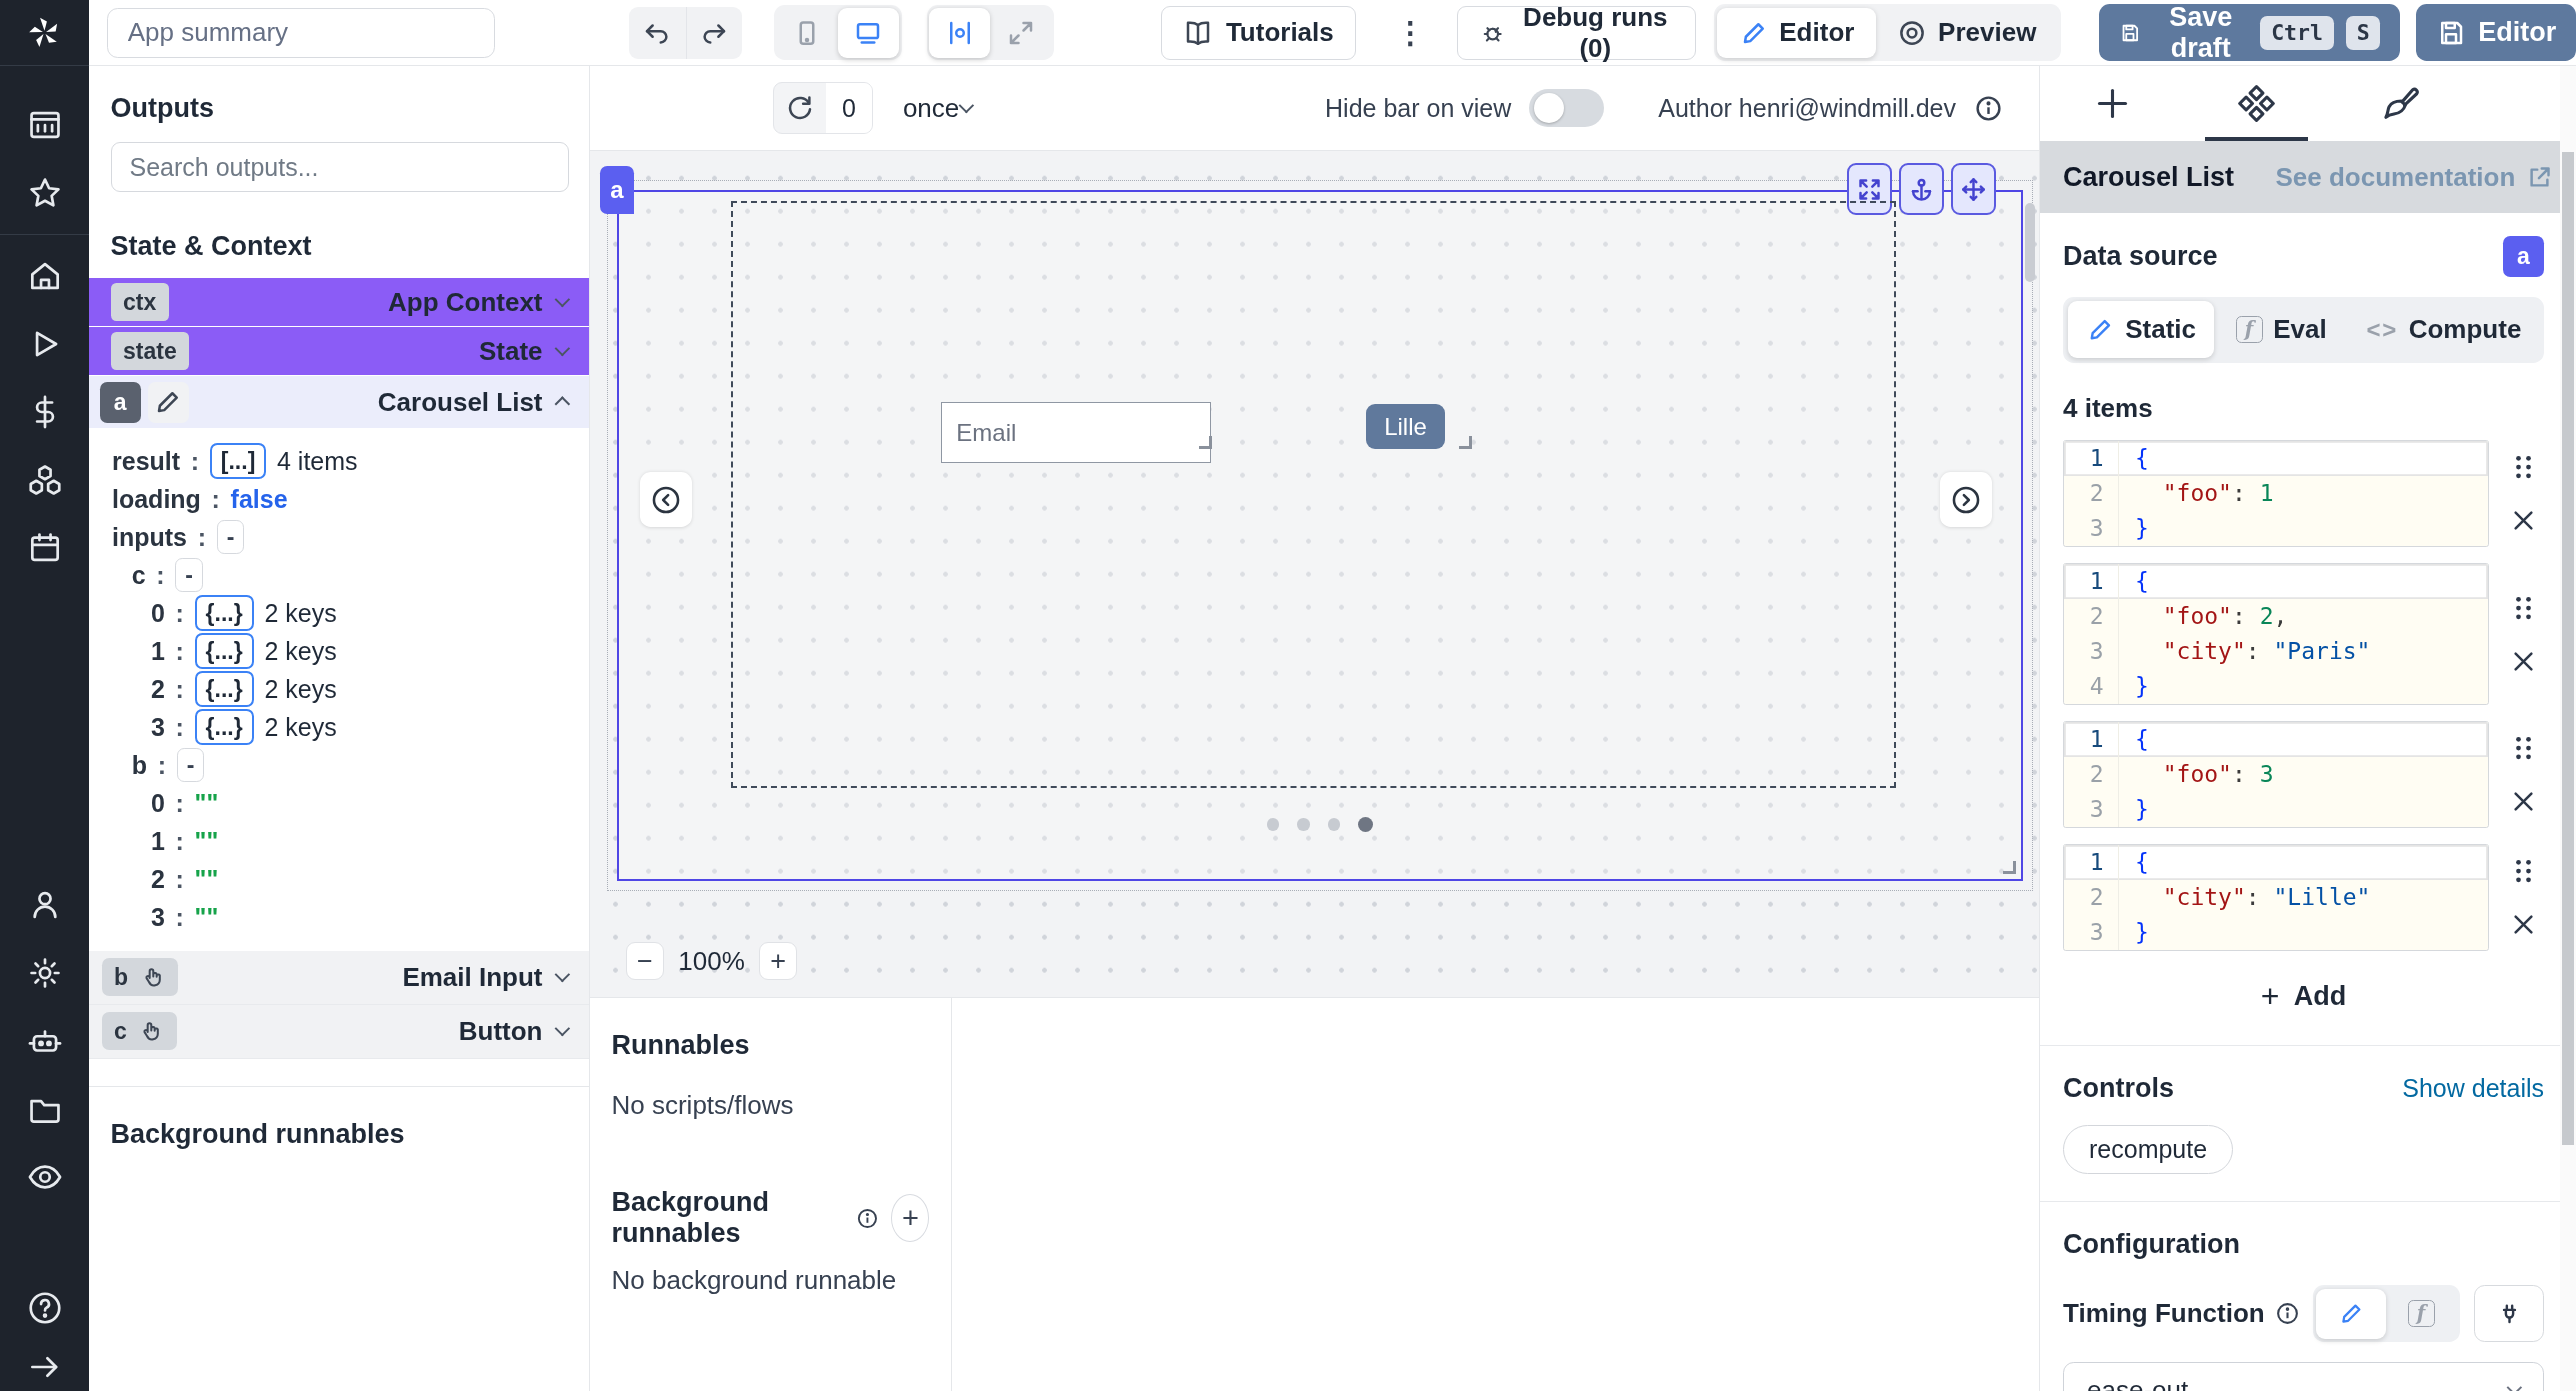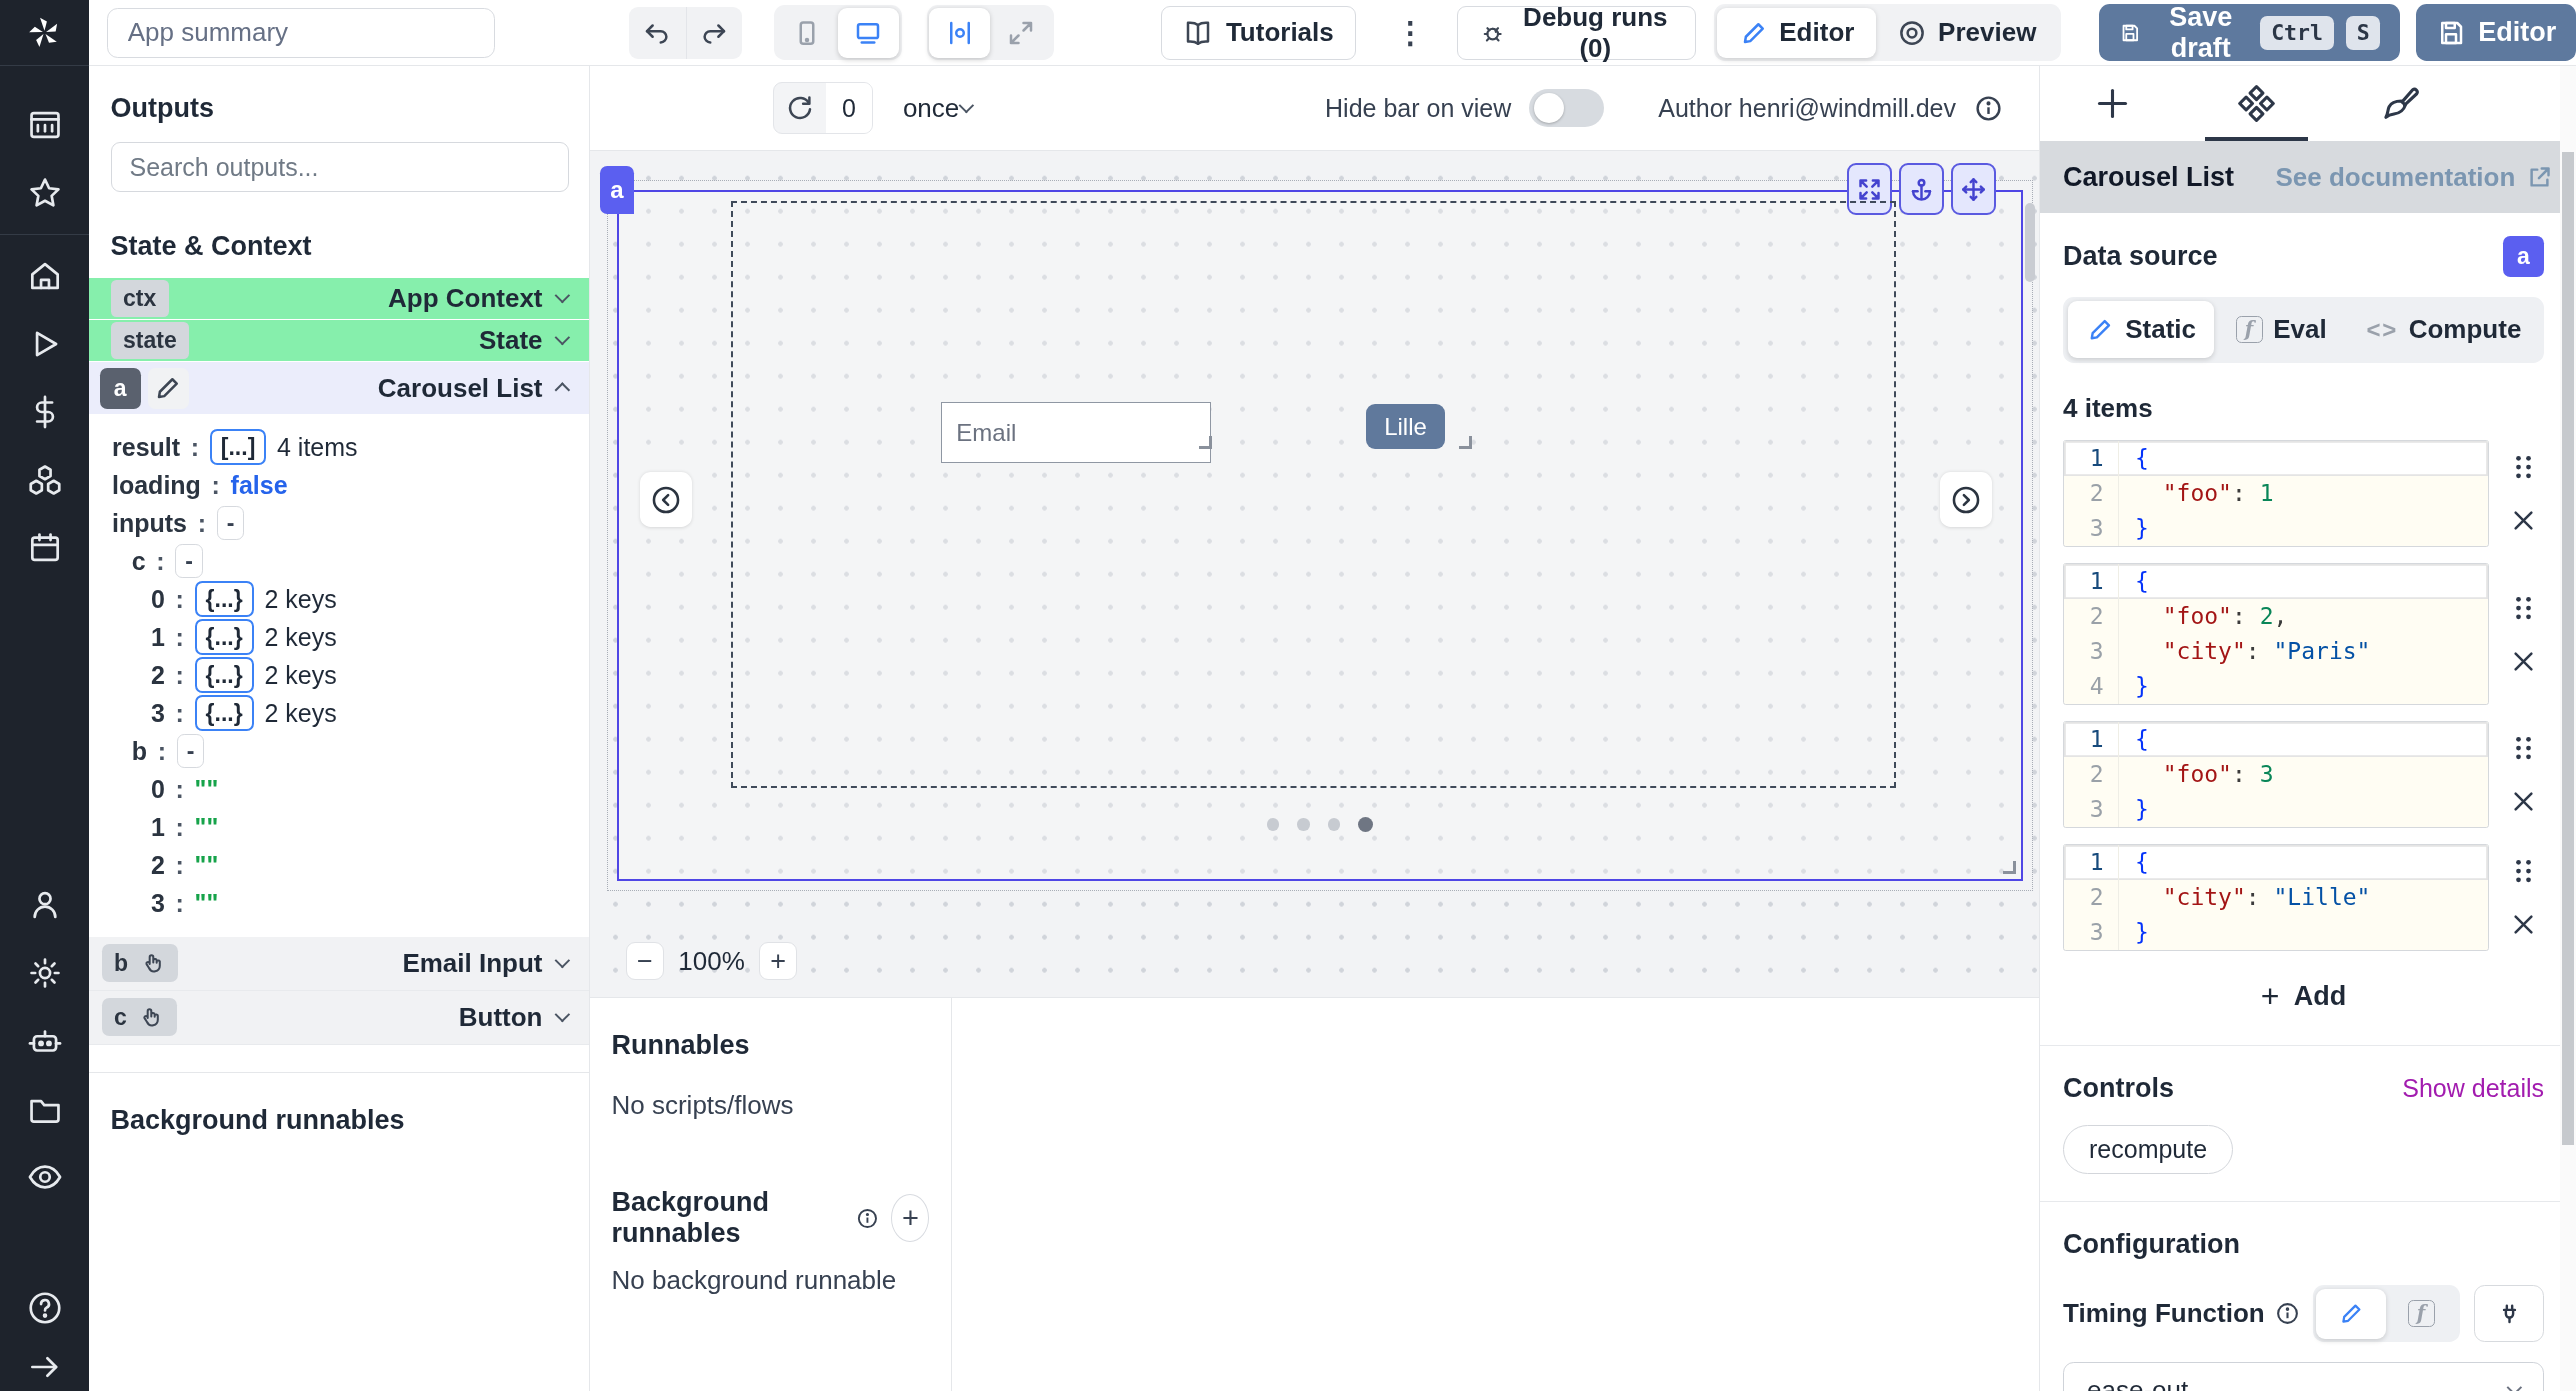--- a/index.html
+++ b/index.html
@@ -35,21 +35,21 @@
   .toggle-pill.on { background:#fff; box-shadow:0 1.8px 5.4px rgba(0,0,0,.15); }
   .blue-btn { height:57px; background:#5e799e; border-radius:10.7px; border:none; display:flex; align-items:center; gap:12.5px; padding:0 19.7px; color:#fff; font-size:27px; font-weight:bold; cursor:pointer; font-family:inherit; }
   .kbd { background:#dfe4ec; color:#2b3646; border-radius:7.2px; padding:4.5px 10.7px; font-size:21.5px; font-family:"DejaVu Sans Mono", monospace; font-weight:bold; }
 
   
   #left-panel { position:absolute; left:89px; top:66px; width:501px; height:1326px; background:#fff; border-right:1.8px solid #e5e7ea; }
   .lp-h { font-size:27px; font-weight:bold; color:#1f2937; }
   .lp-pad { padding:0 21.5px; }
   #search-outputs { width:458px; height:50px; border:1.8px solid #d6d9de; border-radius:9px; margin:18px 21.5px 0; padding:0 18px; font-size:25px; color:#333; outline:none; font-family:inherit; }
   #search-outputs::placeholder { color:#707a86; }
-  .ctx-row { height:42px; background:#86efac; display:flex; align-items:center; justify-content:space-between; padding:0 21.5px; border-bottom:1.8px solid #fff; cursor:pointer; }
+  .ctx-row { height:49px; background:#8b5cf6; display:flex; align-items:center; justify-content:space-between; padding:0 21.5px; border-bottom:1.8px solid #fff; cursor:pointer; }
   .ctx-badge { background:#d3d7dc; color:#2b3440; font-weight:bold; font-size:23px; border-radius:5.4px; padding:5.4px 12.5px; }
   .row-right { display:flex; align-items:center; gap:14.3px; font-weight:bold; font-size:26px; color:#1f2937; }
   .chev { display:inline-block; width:10.7px; height:10.7px; border-right:2.7px solid #4b5563; border-bottom:2.7px solid #4b5563; transform:rotate(45deg); margin-top:-5.4px; }
   .chev.up { transform:rotate(-135deg); margin-top:5.4px; }
   .comp-a-row { height:52px; background:#ebedfb; display:flex; align-items:center; justify-content:space-between; padding:0 21.5px 0 10.7px; cursor:pointer; }
   .comp-a-left { display:flex; align-items:center; gap:7.2px; }
   .badge-dark { width:41px; height:41px; background:#5a616e; color:#fff; border-radius:7.2px; display:flex; align-items:center; justify-content:center; font-size:23px; font-weight:bold; }
   .badge-lite { width:41px; height:41px; background:#f1f2f4; border-radius:7.2px; display:flex; align-items:center; justify-content:center; cursor:pointer; }
   #tree { padding:14.3px 0 14.3px 23px; background:#fff; }
   .tree-row { display:flex; align-items:center; gap:10.7px; height:38px; font-size:25px; }
@@ -133,21 +133,21 @@
   .code-line.active { background:#fff; box-shadow:inset 0 0 0 1.8px #e4e4e4; }
   .gutter { width:54px; text-align:right; padding-right:14.3px; color:#9aa1a8; flex:none; }
   .code-line.active .gutter { color:#174a7c; }
   .code { padding-left:16px; white-space:pre; border-left:1.8px solid #efeee6; }
   .tk-b { color:#0433fa; } .tk-k { color:#a31515; } .tk-n { color:#098658; } .tk-s { color:#0451a5; } .tk-p { color:#3b3b3b; }
   .ed-ctl { width:41px; display:flex; flex-direction:column; align-items:center; gap:25px; }
   .ed-ctl svg { cursor:pointer; }
   .add-row { display:flex; justify-content:center; align-items:center; gap:14.3px; margin:27px 0 30px; font-size:27px; font-weight:bold; color:#1f2937; cursor:pointer; }
   .rp-div { border-top:1.8px solid #e7e9ec; margin:0 -32px 0 -23px; }
   .controls-head { display:flex; align-items:center; justify-content:space-between; margin-top:27px; }
-  .show-details { font-size:25px; color:#a21caf; cursor:pointer; }
+  .show-details { font-size:25px; color:#0369a1; cursor:pointer; }
   .pill-btn { display:inline-block; border:1.8px solid #d3d6db; border-radius:894px; padding:9px 25px; font-size:25px; color:#1f2937; margin:21.5px 0 27px; cursor:pointer;text-align:right; }
   .cfg-row { display:flex; align-items:center; justify-content:space-between; margin-top:25px; }
   .cfg-label { display:flex; align-items:center; gap:10.7px; font-size:26px; font-weight:bold; color:#1f2937; }
   .mini-seg { display:flex; align-items:center; background:#eef0f3; border-radius:10.7px; height:57px; padding:3.6px; }
   .mini-opt { width:70px; height:50px; border-radius:9px; display:flex; align-items:center; justify-content:center; cursor:pointer; }
   .mini-opt.on { background:#fff; box-shadow:0 1.8px 5.4px rgba(0,0,0,.15); }
   .mini-opt svg { width:27px; height:27px; stroke:#9aa1ab; stroke-width:2; fill:none; stroke-linecap:round; stroke-linejoin:round; }
   .mini-opt.on svg { stroke:#3b82f6; }
   .sq-btn.small { width:70px; height:57px; }
   .select { margin-top:19.7px; height:57px; border:1.8px solid #cfd3d9; border-radius:10.7px; display:flex; align-items:center; justify-content:space-between; padding:0 23px; font-size:26px; color:#1f2937; cursor:pointer; }

